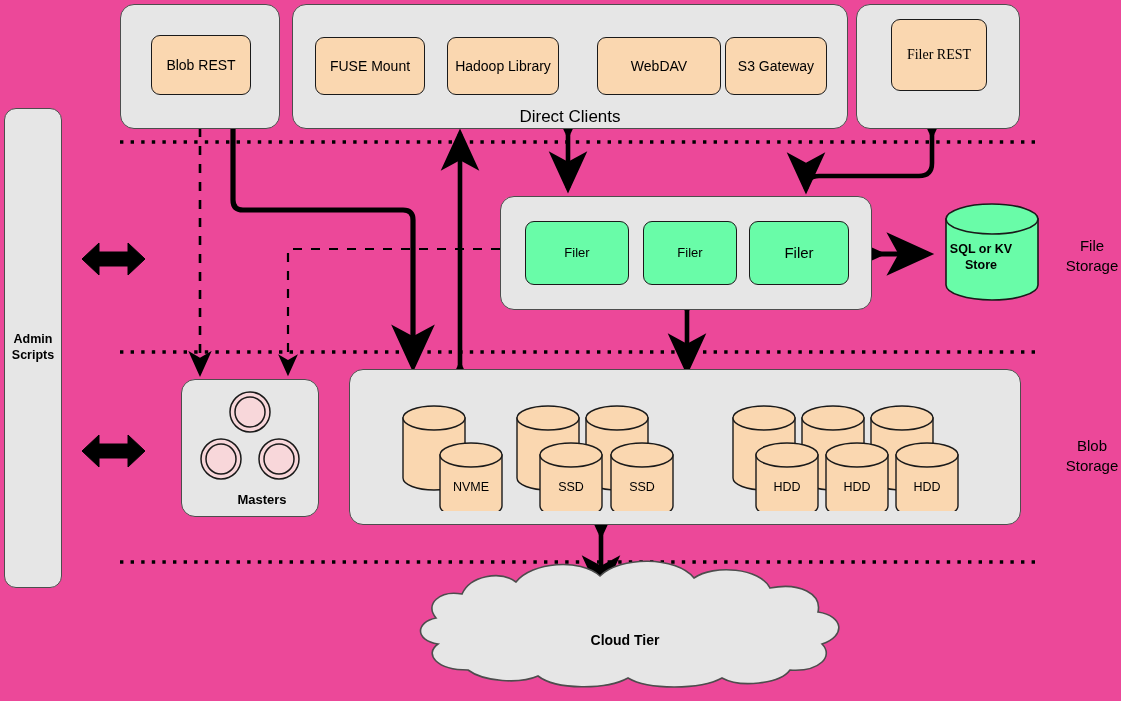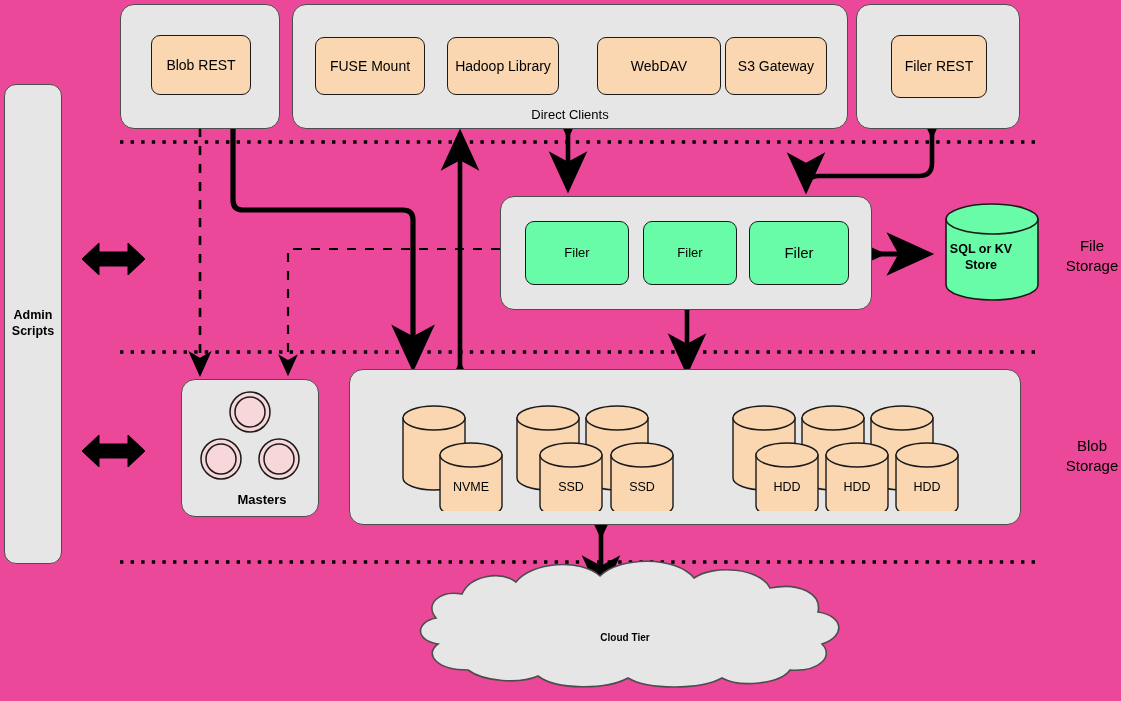--- a/index.html
+++ b/index.html
@@ -19,21 +19,21 @@
     position:absolute; border:1px solid #1a1a1a; border-radius:9px;
     display:flex; align-items:center; justify-content:center;
     text-align:center; color:#000; line-height:1.15;
   }
   .orange { background:#FAD7B0; }
   .green  { background:#69FCA8; }
   .lbl {
     position:absolute; color:#000; text-align:center; line-height:1.25;
   }
   .grp-cap {
-    position:absolute; width:100%; text-align:center; font-size:13px; color:#000;
+    position:absolute; width:100%; text-align:center; font-size:17px; color:#000;
   }
   .side-lbl {
     position:absolute; text-align:center; font-size:15px; color:#000; line-height:1.3;
   }
   .admin-box {
     position:absolute; background:#E6E6E6; border:1px solid #4d4d4d; border-radius:12px;
     display:flex; align-items:center; justify-content:center;
     font-size:12.5px; font-weight:bold; text-align:center; line-height:1.25; color:#000;
   }
   .masters-cap {
@@ -148,21 +148,21 @@
     </div>
     <div class="node orange" style="left:432px; top:32px; width:102px; height:58px; font-size:14px;">
       <span>S3 Gateway</span>
     </div>
     <div class="grp-cap" style="left:0; top:102px;">
       <span>Direct Clients</span>
     </div>
   </div>
 
   <div class="grp" style="left:856px; top:4px; width:164px; height:125px;">
-    <div class="node orange" style="left:34px; top:30px; width:96px; height:63px; font-size:14px;">
+    <div class="node orange" style="left:34px; top:14px; width:96px; height:72px; font-size:14px;font-family:Liberation Serif, serif;">
       <span>Filer REST</span>
     </div>
   </div>
 
   <div class="grp" style="left:500px; top:196px; width:372px; height:114px;padding-left:8px;">
     <div class="node green" style="left:24px; top:24px; width:104px; height:64px; font-size:13px;">
       <span>Filer</span>
     </div>
     <div class="node green" style="left:142px; top:24px; width:94px; height:64px; font-size:13px;">
       <span>Filer</span>
@@ -285,24 +285,24 @@
         <span>HDD</span>
       </div>
     </div>
   </div>
 
   <div class="side-lbl" style="left:1052px; top:436px; width:80px;">
     <div>Blob</div>
     <div>Storage</div>
   </div>
 
-  <div class="lbl" style="left:545px; top:632px; width:160px; font-size:10px; font-weight:bold;">
+  <div class="lbl" style="left:545px; top:632px; width:160px; font-size:14px; font-weight:bold;">
     <span>Cloud Tier</span>
   </div>
 
-  <div class="admin-box" style="left:4px; top:84px; width:58px; height:480px;">
+  <div class="admin-box" style="left:4px; top:108px; width:58px; height:480px;">
     <div>
       <div>Admin</div>
       <div>Scripts</div>
     </div>
   </div>
 
 </div>
 
 </body></html>

